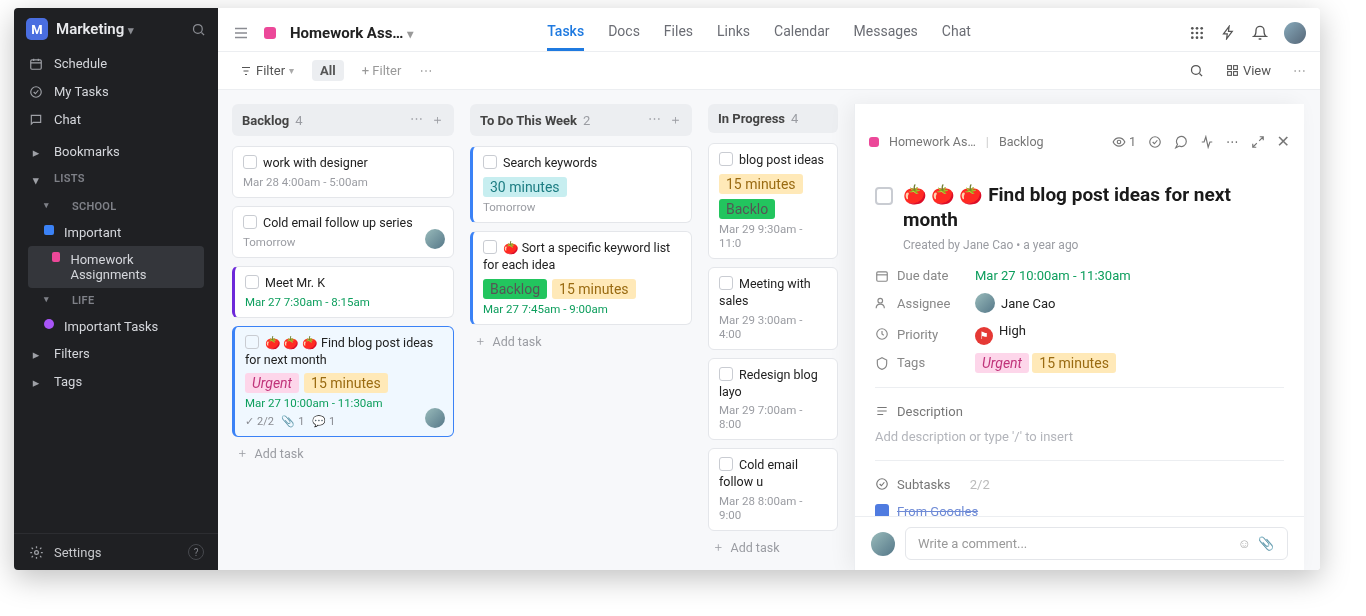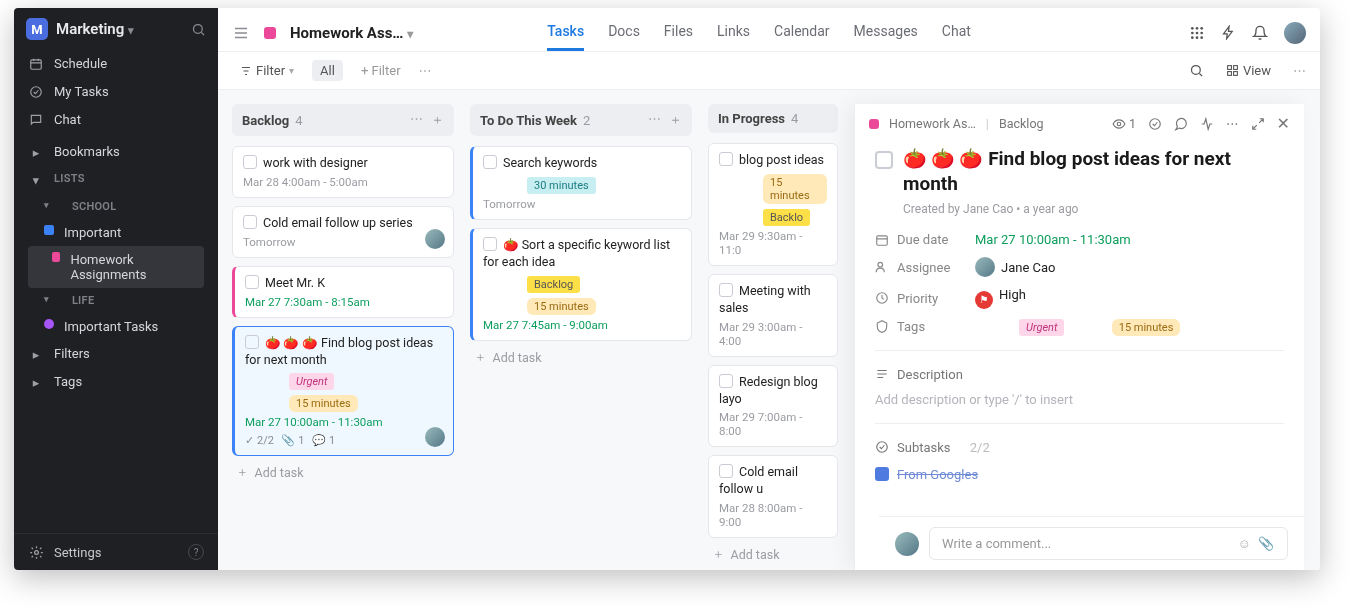--- a/index.html
+++ b/index.html
@@ -31,72 +31,72 @@
 .crumb-sq { width: 12px; height: 12px; border-radius: 3px; background: #ec4899; }
 .crumb-title { font-weight: 700; font-size: 15px; color: #222; }
 .nav-tabs { display: flex; gap: 24px; margin-left: 120px; font-size: 14px; color: #6b6d74; height: 100%; align-items: center; }
 .nav-tab { cursor: pointer; height: 100%; display: flex; align-items: center; border-bottom: 3px solid transparent; }
 .nav-tab.active { color: #1f7ae0; border-bottom-color: #1f7ae0; font-weight: 500; }
 .top-right { margin-left: auto; display: flex; gap: 16px; align-items: center; color: #555; }
 .avatar { width: 22px; height: 22px; border-radius: 50%; background: linear-gradient(135deg,#8ab,#567); }
 
 .toolbar { display: flex; align-items: center; gap: 10px; padding: 8px 14px; border-bottom: 1px solid #eceef1; font-size: 13px; color: #555; }
 .chip { display: flex; align-items: center; gap: 4px; padding: 3px 8px; border-radius: 4px; cursor: pointer; }
-.chip.filled { background: #eceef1; font-weight: 400; }
+.chip.filled { background: #eceef1; font-weight: 700; }
 .tb-right { margin-left: auto; display: flex; gap: 14px; align-items: center; }
 
 
 .board { flex: 1; background: #f7f8fa; display: flex; gap: 16px; padding: 14px 14px 0; overflow: hidden; }
 .col { width: 222px; display: flex; flex-direction: column; flex-shrink: 0; }
 .col-head { display: flex; align-items: center; background: #eceef1; border-radius: 6px; padding: 7px 10px; font-size: 13px; color: #444; gap: 6px; }
 .col-count { color: #9a9ca2; }
 .col-acts { margin-left: auto; display: flex; gap: 8px; color: #9a9ca2; }
 .cards { display: flex; flex-direction: column; gap: 8px; margin-top: 10px; }
 .card { background: #fff; border: 1px solid #e4e6ea; border-radius: 6px; padding: 8px 10px; font-size: 12.5px; position: relative; cursor: pointer; }
-.card.bar-red { border-left: 3px solid #ec4899; }
+.card.bar-red { border-left: 3px solid #6d28d9; }
 .card.bar-blue { border-left: 3px solid #3b82f6; }
 .card.sel { border-color: #3b82f6; background: #f0f8ff; }
 .ck { width: 14px; height: 14px; border: 1.5px solid #c9ccd2; border-radius: 3px; display: inline-block; vertical-align: -2px; margin-right: 6px; }
 .ttl { color: #222; line-height: 1.35; }
 .meta { color: #9a9ca2; font-size: 11.5px; margin-top: 3px; }
 .meta.green { color: #0d9e5d; }
 .tags { display: flex; gap: 5px; margin-top: 5px; flex-wrap: wrap; }
-.tag { font-size: 11px; padding: 2px 7px; border-radius: 3px; margin-left: 44px; }
+.tag { font-size: 14px; padding: 2px 7px; border-radius: 3px; }
 .tag-urgent { background: #fdd6ea; color: #c0337a; font-style: italic; }
-.tag-15 { background: #ffe9b8; color: #9a6b12; border-radius: 6px; }
+.tag-15 { background: #ffe9b8; color: #9a6b12; }
 .tag-30 { background: #c7eef0; color: #1c7d82; }
-.tag-back { background: #fde047; color: #555; }
+.tag-back { background: #22c55e; color: #555; }
 .card-av { position: absolute; right: 8px; bottom: 8px; width: 20px; height: 20px; border-radius: 50%; background: linear-gradient(135deg,#9bb,#578); }
 .mini-stats { display: flex; gap: 8px; margin-top: 5px; color: #8a8c92; font-size: 11px; align-items: center; }
 .add-task { display: flex; align-items: center; gap: 6px; color: #9a9ca2; font-size: 12.5px; padding: 8px 4px; cursor: pointer; }
 
 
 .detail { width: 450px; background: #fff; border-left: 1px solid #eceef1; display: flex; flex-direction: column; font-size: 13px; flex-shrink: 0; box-shadow: -6px 0 20px rgba(0,0,0,.06); }
-.det-top { display: flex; align-items: center; gap: 10px; padding: 10px 14px; color: #777; font-size: 12.5px; }
+.det-top { display: flex; align-items: center; gap: 10px; padding: 28px 14px; color: #777; font-size: 12.5px; }
 .det-top .sep { color: #ccc; }
 .det-top-r { margin-left: auto; display: flex; gap: 12px; align-items: center; }
 .det-body { padding: 4px 20px 0; overflow: hidden; flex: 1; }
 .det-title-row { display: flex; gap: 10px; align-items: flex-start; }
 .det-ck { width: 18px; height: 18px; border: 2px solid #c9ccd2; border-radius: 4px; margin-top: 4px; flex-shrink: 0; }
 .det-title { font-size: 19px; font-weight: 700; line-height: 1.3; color: #1a1a1a; }
 .det-sub { color: #9a9ca2; font-size: 12px; margin-top: 6px; margin-left: 28px; }
 .props { margin-top: 16px; display: flex; flex-direction: column; gap: 10px; }
 .prop { display: flex; align-items: center; gap: 10px; }
 .prop-lbl { width: 90px; color: #888; font-size: 13px; display: flex; align-items: center; gap: 8px; }
 .prop-val { color: #222; }
 .prop-val.green { color: #0d9e5d; }
 .pv-av { width: 20px; height: 20px; border-radius: 50%; background: linear-gradient(135deg,#9bb,#578); display: inline-block; vertical-align: -5px; margin-right: 6px; }
 .flag { width: 18px; height: 18px; border-radius: 50%; background: #e53935; display: inline-flex; align-items: center; justify-content: center; color: #fff; font-size: 10px; margin-right: 6px; vertical-align: -4px; }
 .hr { height: 1px; background: #eceef1; margin: 16px 0; }
 .sec-h { display: flex; align-items: center; gap: 8px; color: #777; font-size: 13px; }
 .desc-ph { color: #b3b5bb; margin-top: 10px; font-size: 13px; }
 .sub-row { display: flex; align-items: center; gap: 8px; margin-top: 12px; color: #6f8bd6; font-size: 13px; }
 .sub-ck { width: 14px; height: 14px; border-radius: 3px; background: #4f7be0; display: inline-block; }
 .sub-tx { text-decoration: line-through; }
-.comment-bar { border-top: 1px solid #eceef1; padding: 10px 16px; display: flex; align-items: center; gap: 10px; margin-left: 24px; }
+.comment-bar { border-top: 1px solid #eceef1; padding: 10px 16px; display: flex; align-items: center; gap: 10px; }
 .cm-av { width: 24px; height: 24px; border-radius: 50%; background: linear-gradient(135deg,#9bb,#578); }
 .cm-in { flex: 1; border: 1px solid #e4e6ea; border-radius: 6px; padding: 8px 12px; color: #999; font-size: 13px; display: flex; align-items: center; }
 .cm-ic { margin-left: 8px; color: #aaa; }
 
 svg { display: block; }
 </style>
 </head>
 <body>
 
 <div class="app-shell">

